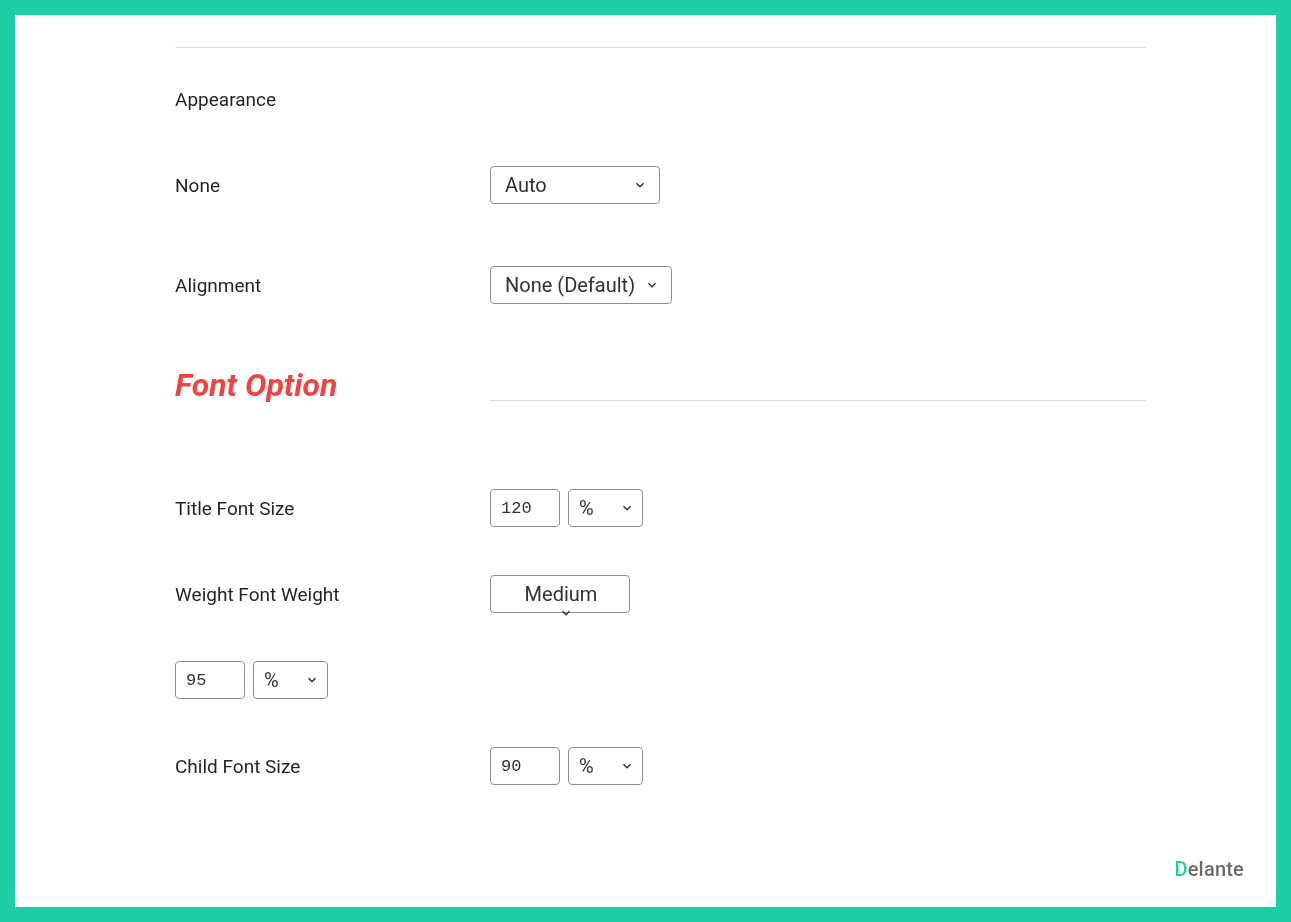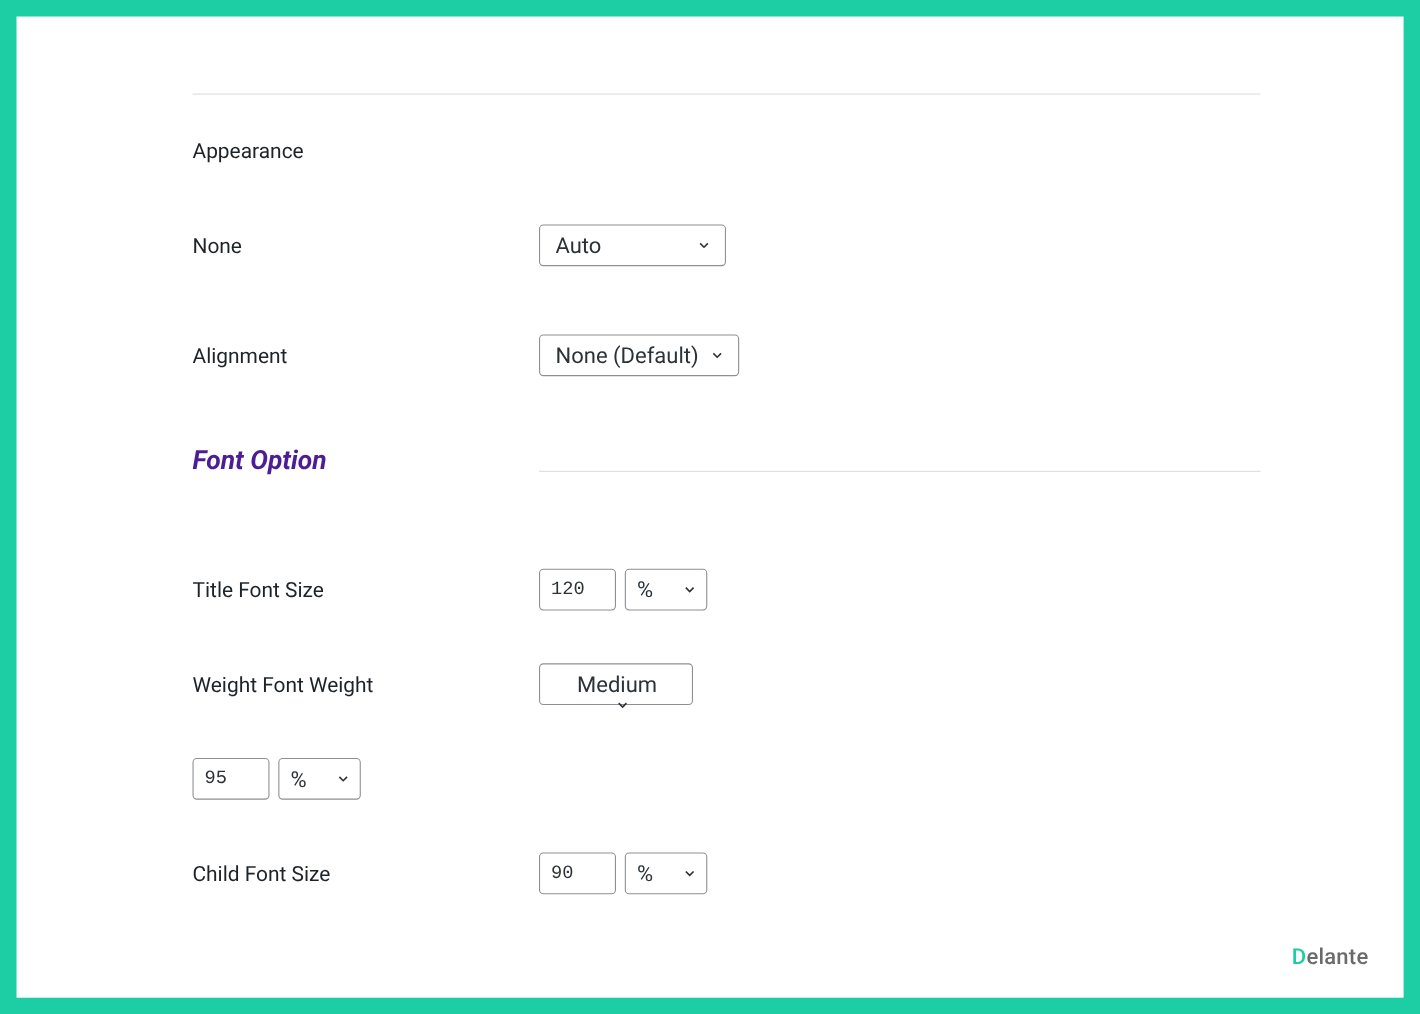--- a/index.html
+++ b/index.html
@@ -17,21 +17,21 @@
     .outer-frame {
       position: absolute;
       top: 0;
       left: 0;
       width: 1291px;
       height: 922px;
       border: 15px solid #1dcda3;
       background: #fff;
     }
     .inner-content {
-      padding: 70px 130px 20px 160px;
+      padding: 32px 130px 20px 160px;
       position: relative;
       height: 100%;
       border-radius: 16px;
     }
     .top-divider {
       border: none;
       border-top: 1px solid #ddd;
       margin-bottom: 40px;
     }
     .section-label {
@@ -97,24 +97,24 @@
       display: flex;
       gap: 8px;
       align-items: center;
     }
     .font-option-row {
       display: flex;
       align-items: flex-end;
       margin-bottom: 85px;
     }
     .font-option-title {
-      font-size: 24px;
+      font-size: 32px;
       font-style: italic;
       font-weight: 700;
-      color: #4c1d95;
+      color: #ef4444;
       width: 315px;
     }
     .font-option-divider {
       flex: 1;
       border-bottom: 1px solid #ddd;
       height: 1px;
       margin-bottom: 3px;
     }
     .brand {
       position: absolute;

